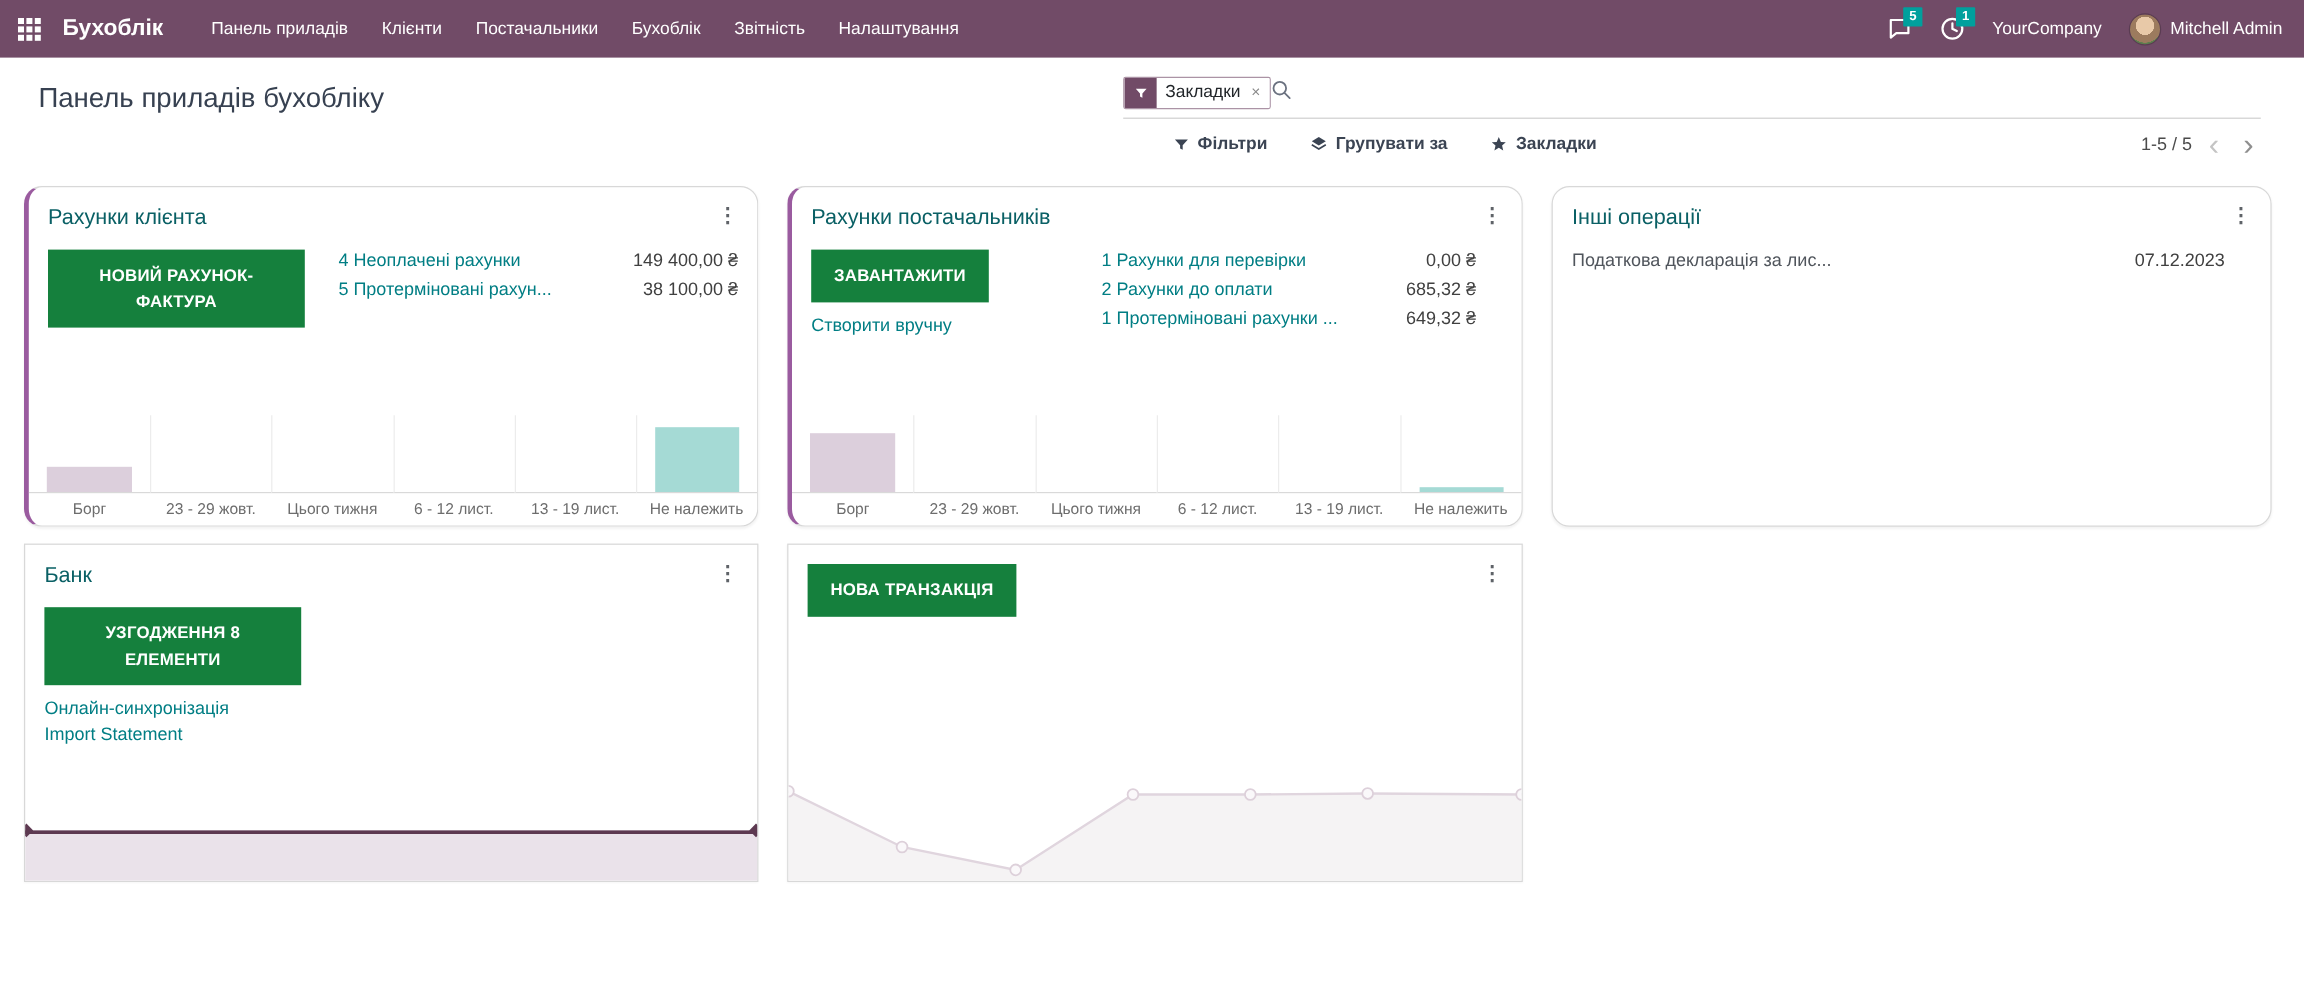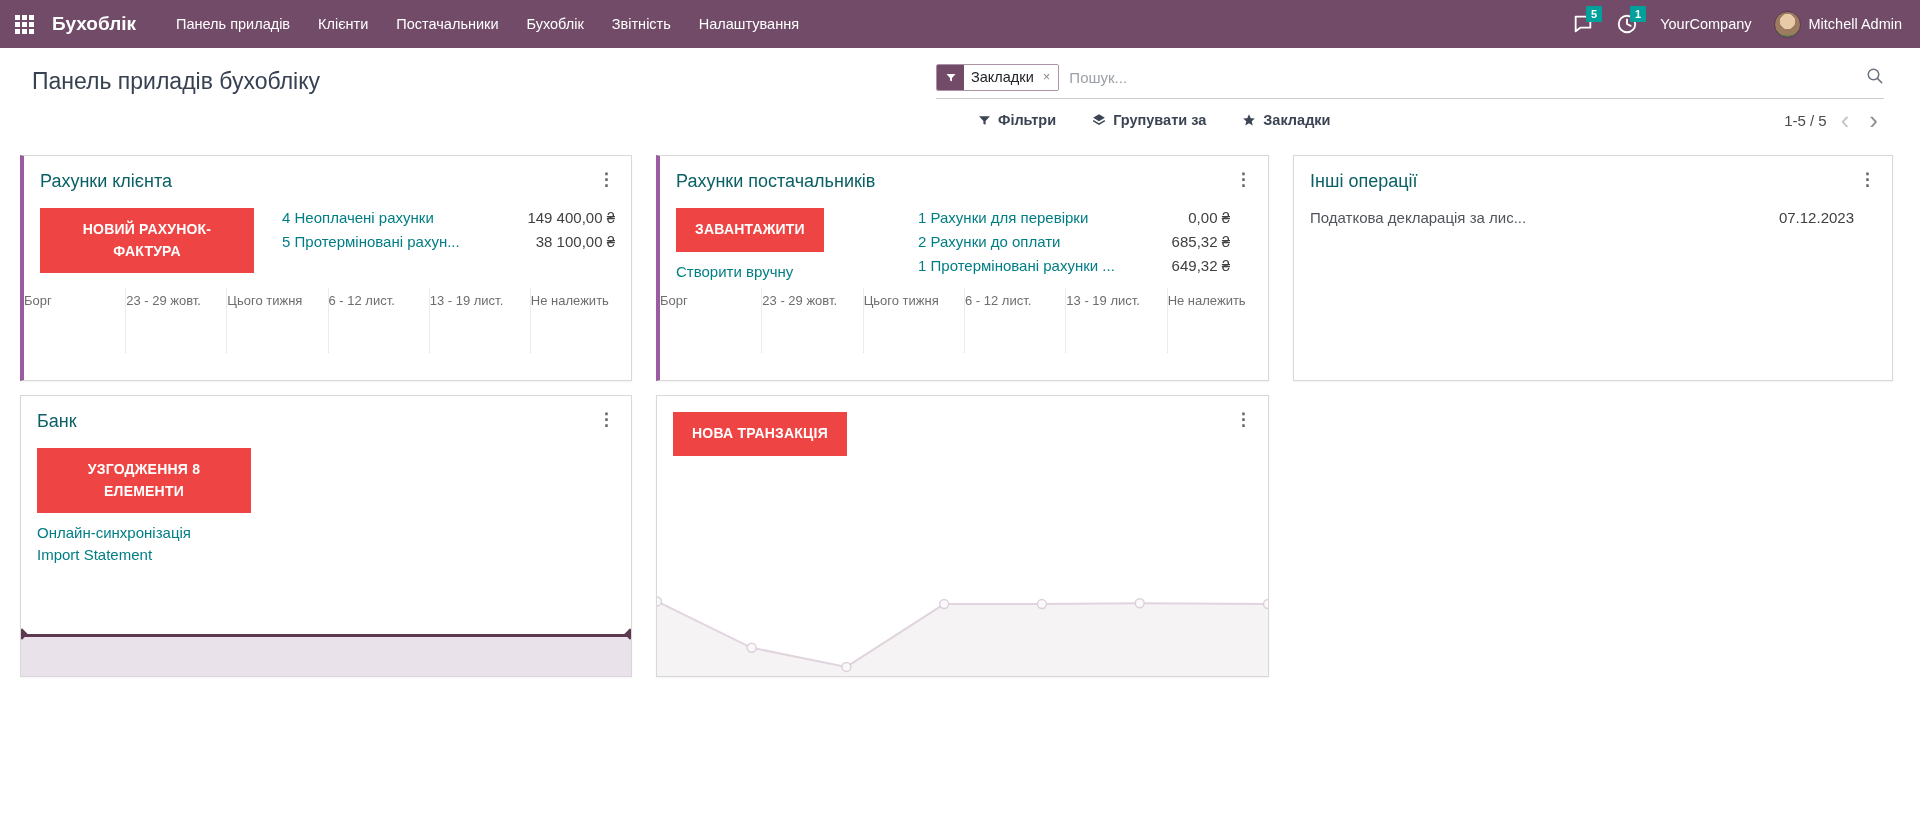--- a/index.html
+++ b/index.html
@@ -41,41 +41,41 @@
   .control-row2 { display:flex; align-items:center; margin-top:12px; padding-bottom:16px; }
   .cp-buttons { margin-left:946px; display:flex; gap:36px; }
   .cp-btn { display:flex; align-items:center; gap:7px; font-size:14.5px; font-weight:600; color:#3b4453; cursor:pointer; white-space:nowrap; }
   .pager { margin-left:auto; display:flex; align-items:center; gap:8px; font-size:15px; color:#4a4a4a; padding-right:4px; }
   .pg-prev, .pg-next { font-size:26px; line-height:18px; cursor:pointer; padding:0 6px; }
   .pg-prev { color:#c4c4c4; } .pg-next { color:#8f8f8f; }
 
   
   .content { padding:10px 20px 0; display:grid; grid-template-columns:612px 613px 600px; column-gap:24px; row-gap:14px; align-items:start; }
   .card { position:relative; background:#fff; border:1px solid #d8d8d8; box-shadow:0 1px 2px rgba(0,0,0,.05); overflow:hidden; }
-  .card.h1 { height:226px; } .card.h2 { height:282px; }
+  .card.h1 { height:284px;border-radius:15px; } .card.h2 { height:282px; }
   .card.accent { border-left:4px solid #9A5B9F; }
   .card-title { font-size:18px; font-weight:500; color:#0A6065; padding:15px 16px 0; }
   .kebab { position:absolute; top:13px; right:11px; color:#5f6368; font-size:17px; font-weight:700; line-height:1; cursor:pointer; padding:2px 5px; }
   .card-body { display:flex; gap:28px; padding:16px 16px 0; }
   .btn-col { width:214px; flex-shrink:0; display:flex; flex-direction:column; align-items:stretch; }
-  .btn-main { background:#ef4444; color:#fff; border:none; font-family:inherit; font-size:14px; font-weight:700;
+  .btn-main { background:#15803d; color:#fff; border:none; font-family:inherit; font-size:14px; font-weight:700;
               letter-spacing:.2px; line-height:1.55; padding:11px 10px; text-align:center; cursor:pointer; }
   .btn-main.fit { align-self:flex-start; padding:11px 19px; }
   .side-link { color:#017E84; font-size:15px; margin-top:11px; cursor:pointer; }
   .side-link + .side-link { margin-top:5px; }
   .rows { flex:1; padding-top:1px; }
   .row { display:flex; justify-content:space-between; align-items:flex-end; margin-bottom:7px; font-size:15px; gap:10px; }
   .row .lbl { color:#50555c; white-space:nowrap; overflow:hidden; text-overflow:ellipsis; }
   .row .lbl.link { color:#017E84; cursor:pointer; }
   .row .val { color:#404040; white-space:nowrap; }
   .rows.pad-r { padding-right:22px; }
 
   
   .barchart { position:absolute; left:0; right:0; bottom:0; height:92px; display:flex; }
-  .bar-col { flex:1; display:flex; flex-direction:row; }
+  .bar-col { flex:1; display:flex; flex-direction:column; }
   .bar-col + .bar-col .bar-area { border-left:1px solid #ececec; }
   .bar-area { height:65px; position:relative; border-bottom:1px solid #d9d9d9; }
   .bar { position:absolute; bottom:0; left:15%; width:70%; }
   .bar-label { height:27px; font-size:13px; color:#6d6d6d; text-align:center; padding-top:5px;
                white-space:nowrap; overflow:hidden; }
 
   
   .bank-flat { position:absolute; left:0; right:0; bottom:0; height:42px; background:#EAE2EA; border-top:3px solid #5D3951; }
   .bank-flat::before, .bank-flat::after { content:''; position:absolute; top:-7px; width:8px; height:8px; background:#5D3951; transform:rotate(45deg); }
   .bank-flat::before { left:-3px; } .bank-flat::after { right:-3px; }
@@ -138,21 +138,20 @@
       <div class="search-box">
         <span class="facet">
           <span class="facet-icon">
             <svg width="12" height="12" viewBox="0 0 24 24">
                 <path d="M3 4h18l-7 8v7l-4-2v-5L3 4z" fill="#fff"></path>
               </svg>
           </span>
           <span class="facet-label">Закладки</span>
           <span class="facet-remove">×</span>
         </span>
-        <input class="search-input" placeholder="Пошук..." style="">
         <span class="mag">
           <svg width="18" height="18" viewBox="0 0 24 24">
             <circle cx="10" cy="10" r="7" fill="none" stroke="#6b7280" stroke-width="2"></circle>
             <path d="M15.5 15.5L21 21" stroke="#6b7280" stroke-width="2" stroke-linecap="round"></path>
           </svg>
         </span>
       </div>
     </div>
   </div>
 

